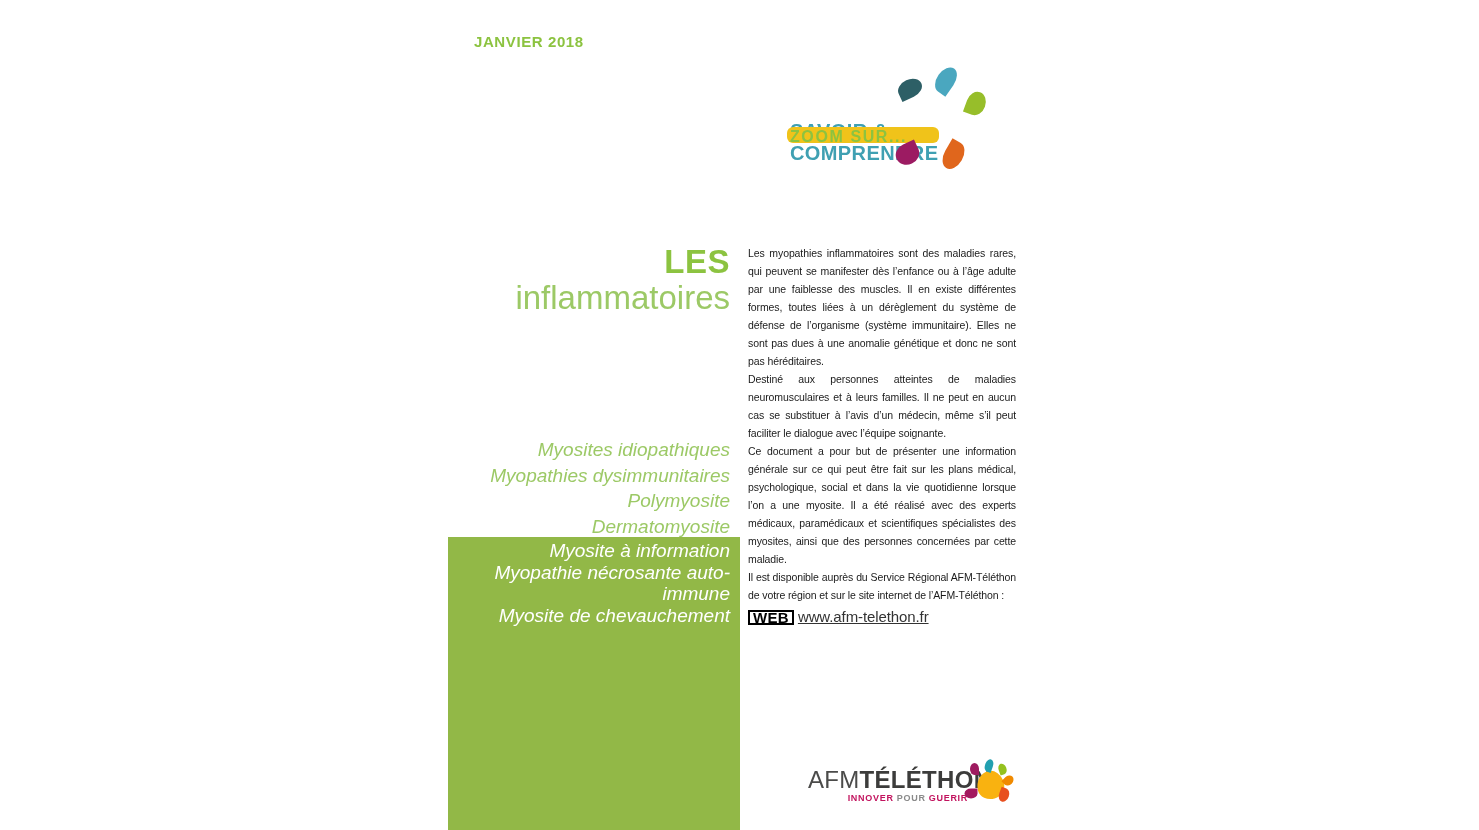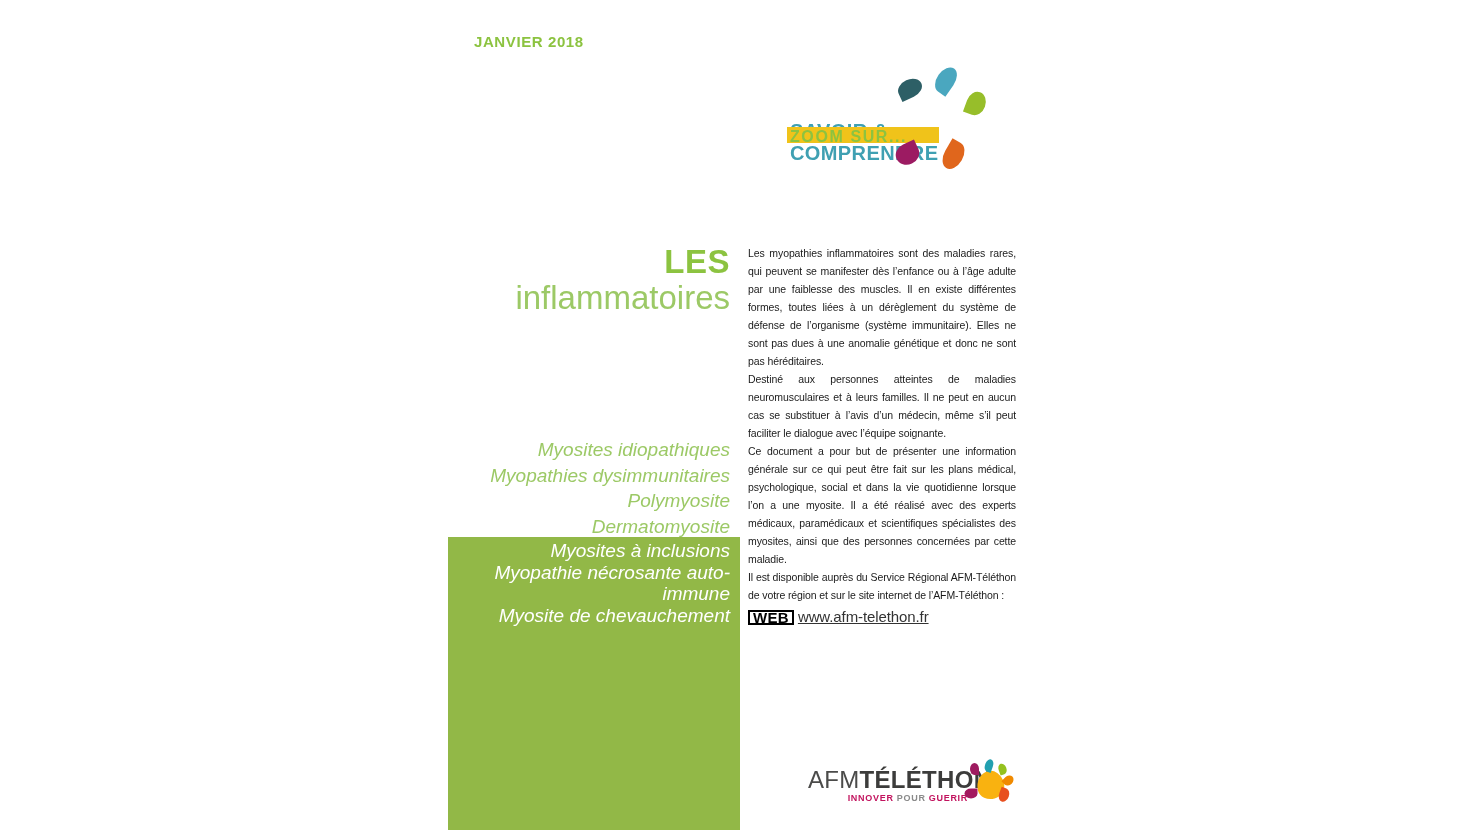--- a/index.html
+++ b/index.html
@@ -12,21 +12,21 @@
   .date { position:absolute; left:474px; top:33px; font-size:15px; font-weight:bold;
           letter-spacing:0.6px; color:var(--green-bright,#8CC340); }
 
   
   .sc-logo { position:absolute; left:787px; top:62px; width:220px; height:112px; }
   .sc-line { position:absolute; left:3px; font-size:20px; font-weight:bold; letter-spacing:0.4px;
              color:var(--teal,#3FA0B2); white-space:nowrap;margin-top:36px; }
   .sc-line1 { top:22px; }
   .sc-line2 { top:44px; }
   .sc-banner { position:absolute; left:0; top:65px; width:152px; height:16px;
-               background:var(--banner-yellow,#F0C31A); }
+               background:var(--banner-yellow,#F0C31A);border-radius:6px; }
   .sc-banner-text { position:absolute; left:3px; top:1px; font-size:16px; font-weight:bold;
                     letter-spacing:1.6px; color:var(--green-bright,#8CC340); white-space:nowrap; }
   .petal { position:absolute; border-radius:0 62% 62% 62%; }
   .p-dteal  { left:114px; top:14px; width:18px; height:25px; background:var(--petal-dark-teal,#2D5F66);  transform:rotate(245deg); }
   .p-lblue  { left:150px; top:4px;  width:18px; height:28px; background:var(--petal-light-blue,#4AA7BF); transform:rotate(215deg); }
   .p-green  { left:177px; top:32px; width:24px; height:19px; background:var(--petal-green,#97BE2A);      transform:rotate(290deg); }
   .p-magenta{ left:110px; top:80px; width:21px; height:24px; background:var(--petal-magenta,#9C1B62);    transform:rotate(65deg); }
   .p-orange { left:157px; top:79px; width:19px; height:29px; background:var(--petal-orange,#E0661C);     transform:rotate(30deg); }
 
   
@@ -107,21 +107,21 @@
     <div class="title-light">inflammatoires</div>
   </div>
 
   <div class="types-outside">
     <div class="type-item">Myosites idiopathiques</div>
     <div class="type-item">Myopathies dysimmunitaires</div>
     <div class="type-item">Polymyosite</div>
     <div class="type-item">Dermatomyosite</div>
   </div>
   <div class="types-inside">
-    <div class="type-item">Myosites à inclusions</div>
+    <div class="type-item">Myosite à information</div>
     <div class="type-item">Myopathie nécrosante auto-immune</div>
     <div class="type-item">Myosite de chevauchement</div>
   </div>
 
   <div class="body-col">
     <p class="gap-after">Les myopathies inflammatoires sont des maladies rares, qui peuvent se manifester dès l’enfance ou à l’âge adulte par une faiblesse des muscles. Il en existe différentes formes, toutes liées à un dérèglement du système de défense de l’organisme (système immunitaire). Elles ne sont pas dues à une anomalie génétique et donc ne sont pas héréditaires.</p>
     <p>Destiné aux personnes atteintes de maladies neuromusculaires et à leurs familles. Il ne peut en aucun cas se substituer à l’avis d’un médecin, même s’il peut faciliter le dialogue avec l’équipe soignante.</p>
     <p>Ce document a pour but de présenter une information générale sur ce qui peut être fait sur les plans médical, psychologique, social et dans la vie quotidienne lorsque l’on a une myosite. Il a été réalisé avec des experts médicaux, paramédicaux et scientifiques spécialistes des myosites, ainsi que des personnes concernées par cette maladie.</p>
     <p>Il est disponible auprès du Service Régional AFM-Téléthon de votre région et sur le site internet de l’AFM-Téléthon :</p>
     <div class="web-row">

